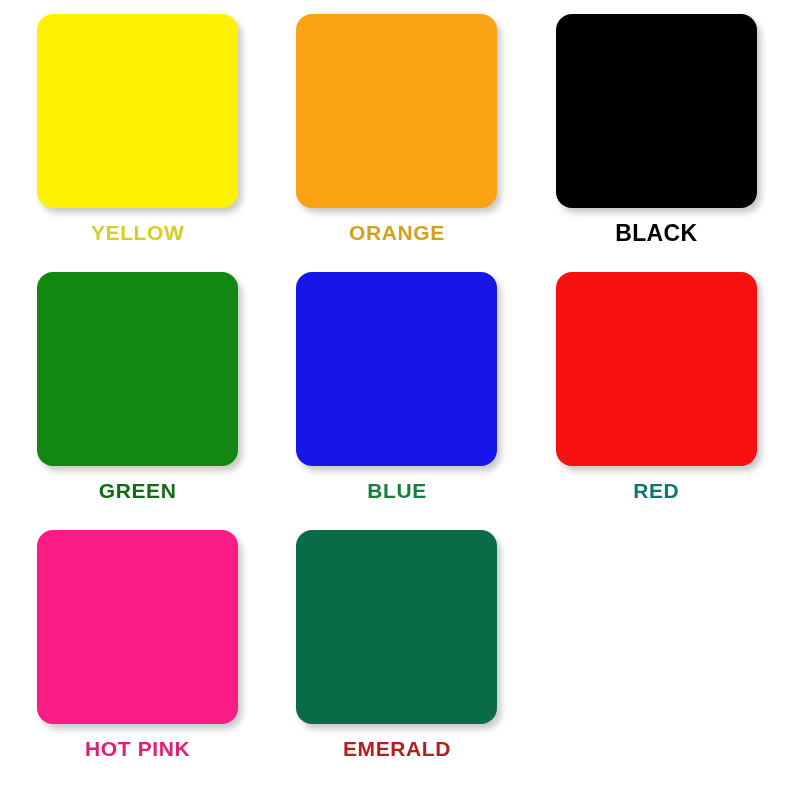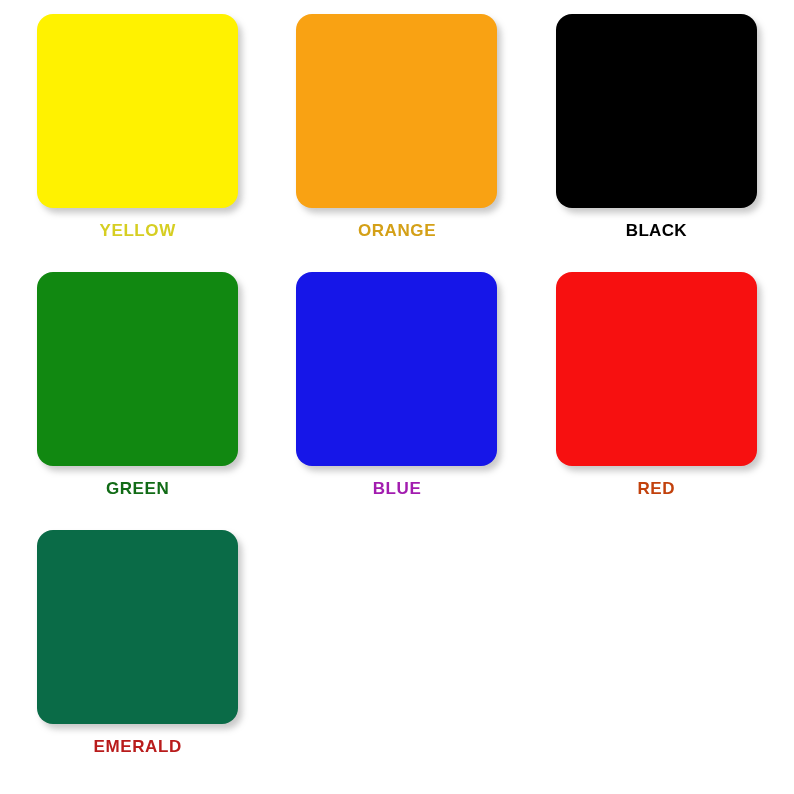--- a/index.html
+++ b/index.html
@@ -37,31 +37,31 @@
   .swatch-chip {
     width: 201px;
     height: 194px;
     border-radius: 16px;
     box-shadow: 4px 5px 6px rgba(120, 120, 120, 0.40);
     flex: 0 0 auto;
   }
 
   .swatch-label {
     margin-top: 14px;
-    font-size: 17px;
+    font-size: 21px;
     font-weight: bold;
     letter-spacing: 0.6px;
     line-height: 1;
     text-align: center;
     white-space: nowrap;
   }
 
   
   .swatch-label.label-lg {
-    font-size: 17px;
+    font-size: 23px;
     letter-spacing: 0.3px;
   }
 </style>
 </head>
 <body>
 
 <div id="swatch-grid">
     <div class="swatch-cell">
       <div class="swatch-chip" style="background-color: rgb(255, 242, 0);"></div>
       <div class="swatch-label" style="color: rgb(214, 206, 34);">YELLOW</div>
@@ -73,23 +73,27 @@
     <div class="swatch-cell">
       <div class="swatch-chip" style="background-color: rgb(0, 0, 0);"></div>
       <div class="swatch-label label-lg" style="color: rgb(0, 0, 0);">BLACK</div>
     </div>
     <div class="swatch-cell">
       <div class="swatch-chip" style="background-color: rgb(17, 136, 17);"></div>
       <div class="swatch-label" style="color: rgb(17, 107, 22); text-align: center;">GREEN</div>
     </div>
     <div class="swatch-cell">
       <div class="swatch-chip" style="background-color: rgb(22, 22, 232);"></div>
-      <div class="swatch-label" style="color: #a21caf;">BLUE</div>
+      <div class="swatch-label" style="color: #15803d;">BLUE</div>
     </div>
     <div class="swatch-cell">
       <div class="swatch-chip" style="background-color: rgb(247, 16, 16);"></div>
-      <div class="swatch-label" style="color: #c2410c;">RED</div>
+      <div class="swatch-label" style="color: #0f766e;">RED</div>
+    </div>
+    <div class="swatch-cell">
+      <div class="swatch-chip" style="background-color: rgb(250, 27, 132);"></div>
+      <div class="swatch-label" style="color: rgb(226, 30, 116);">HOT PINK</div>
     </div>
     <div class="swatch-cell">
       <div class="swatch-chip" style="background-color: rgb(10, 107, 71);"></div>
       <div class="swatch-label" style="color: #b91c1c;">EMERALD</div>
     </div>
   </div>
 
 </body></html>

